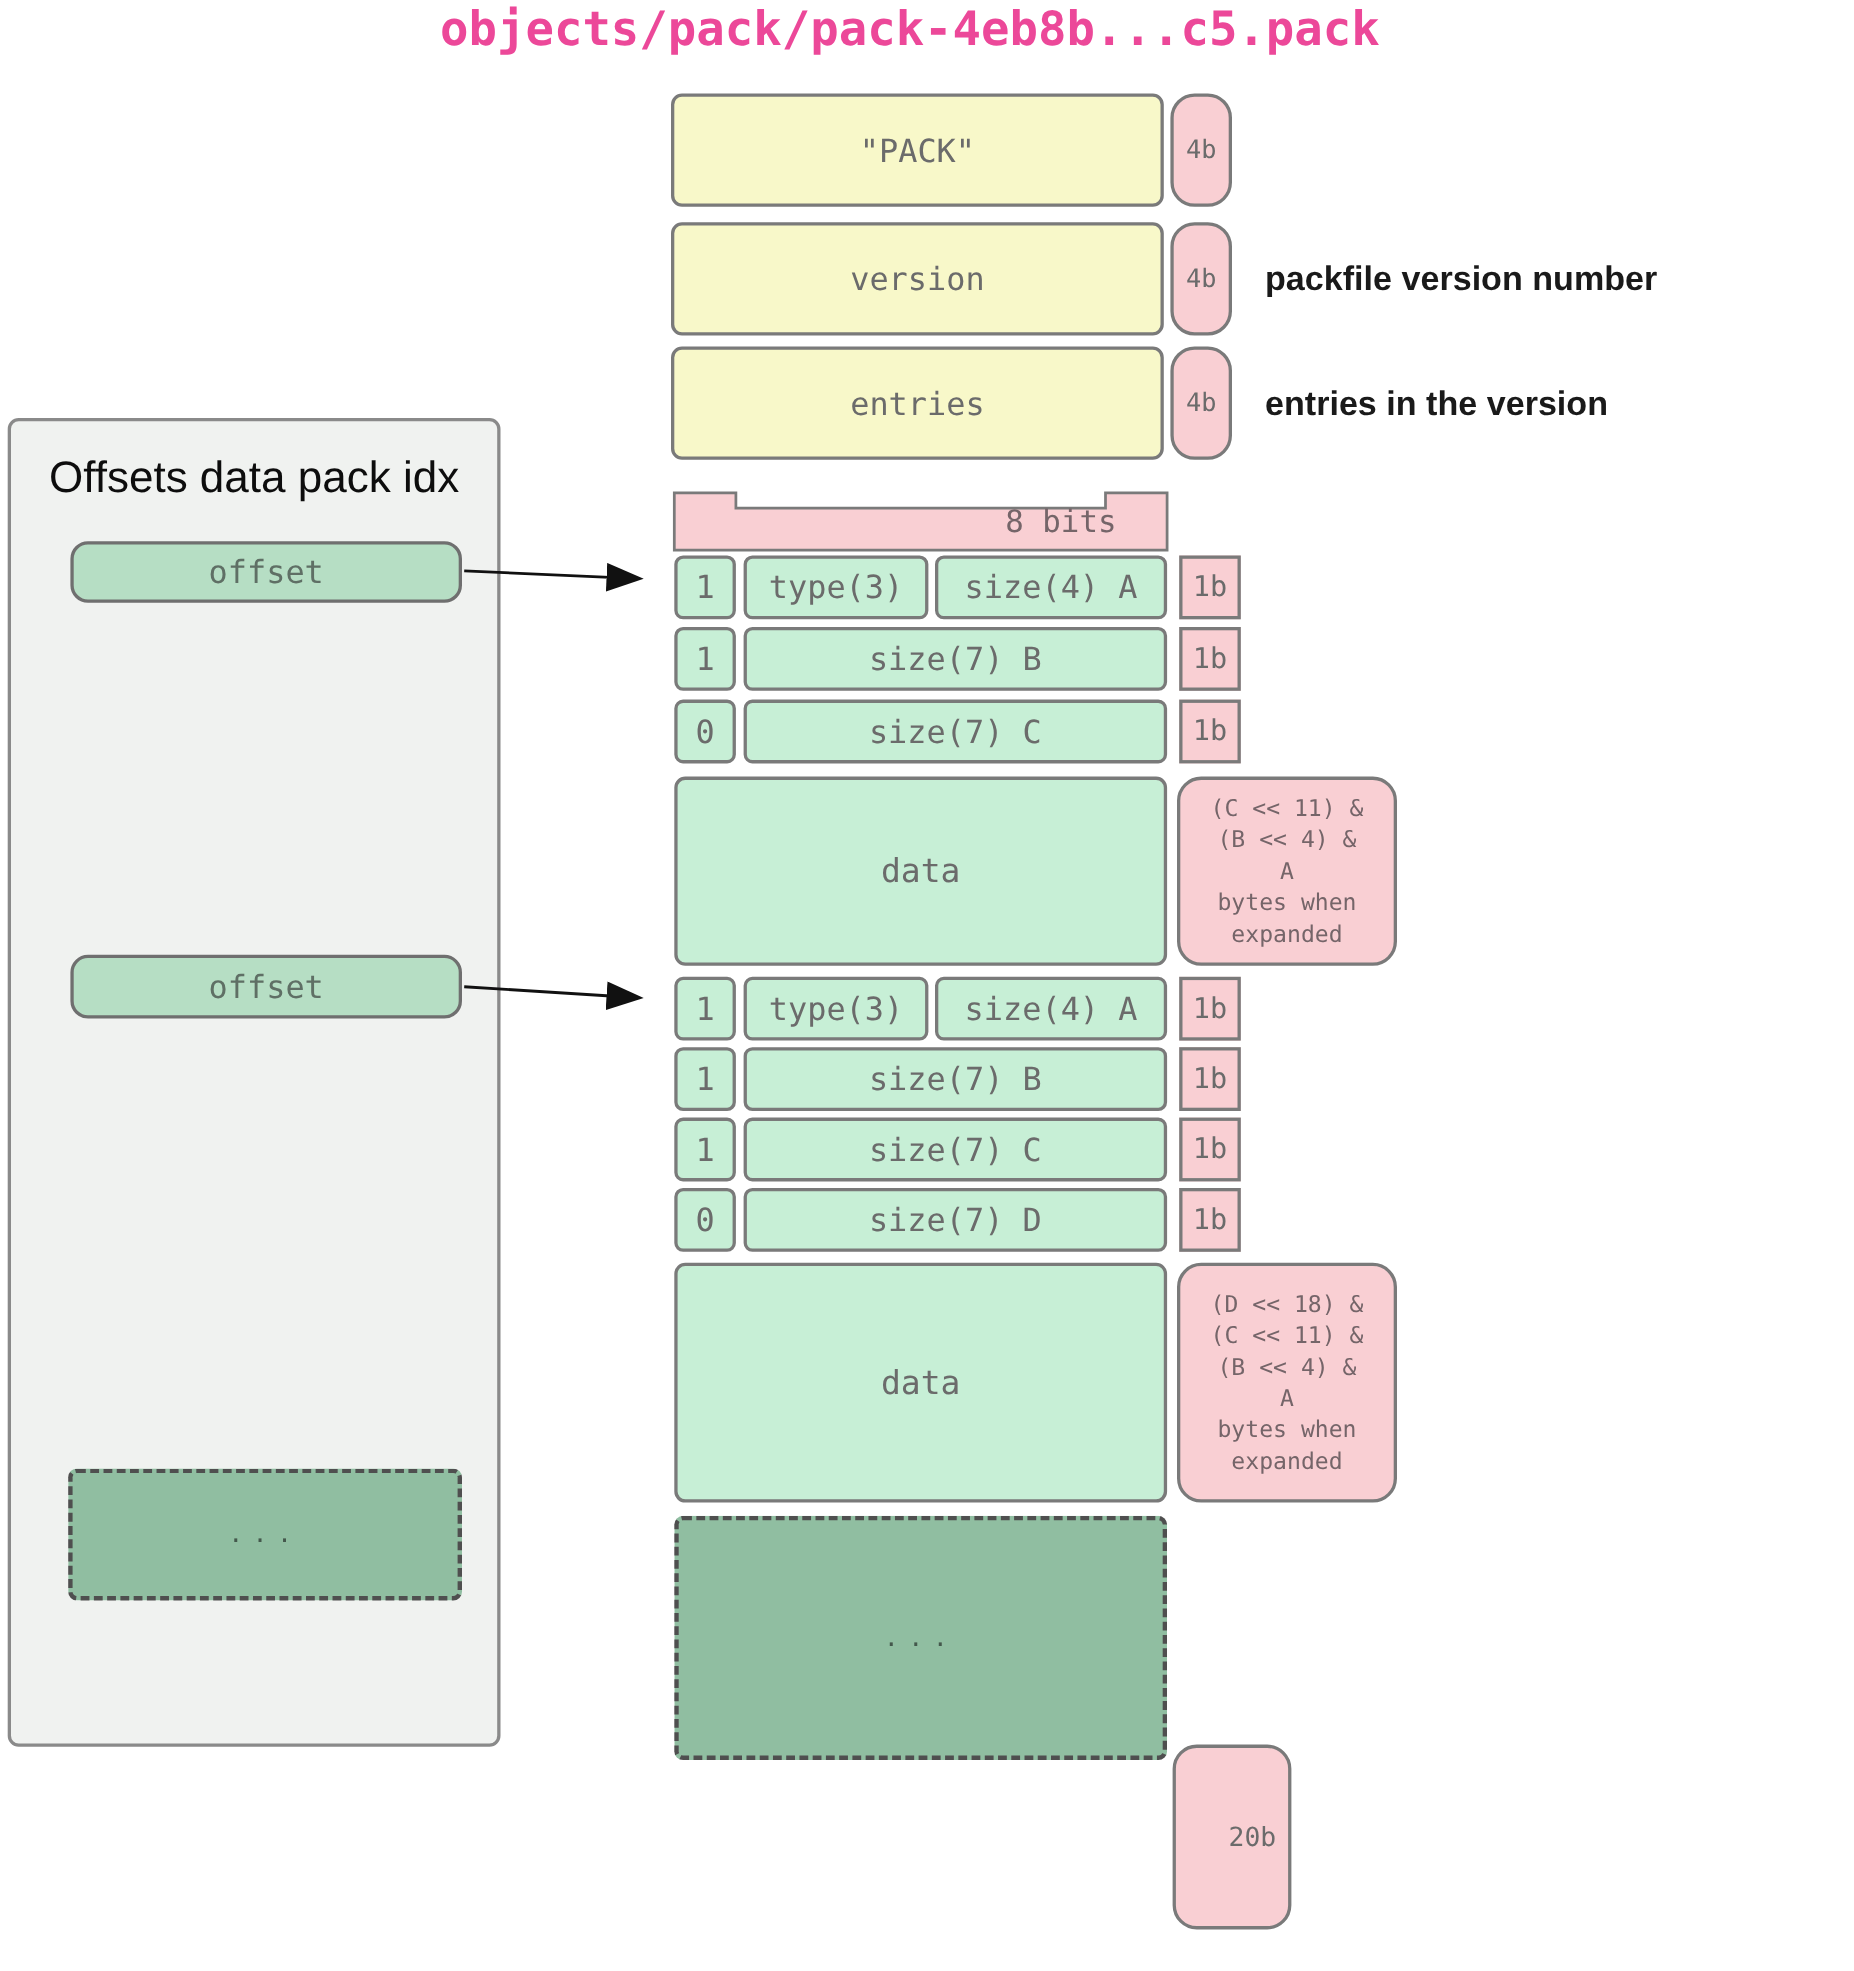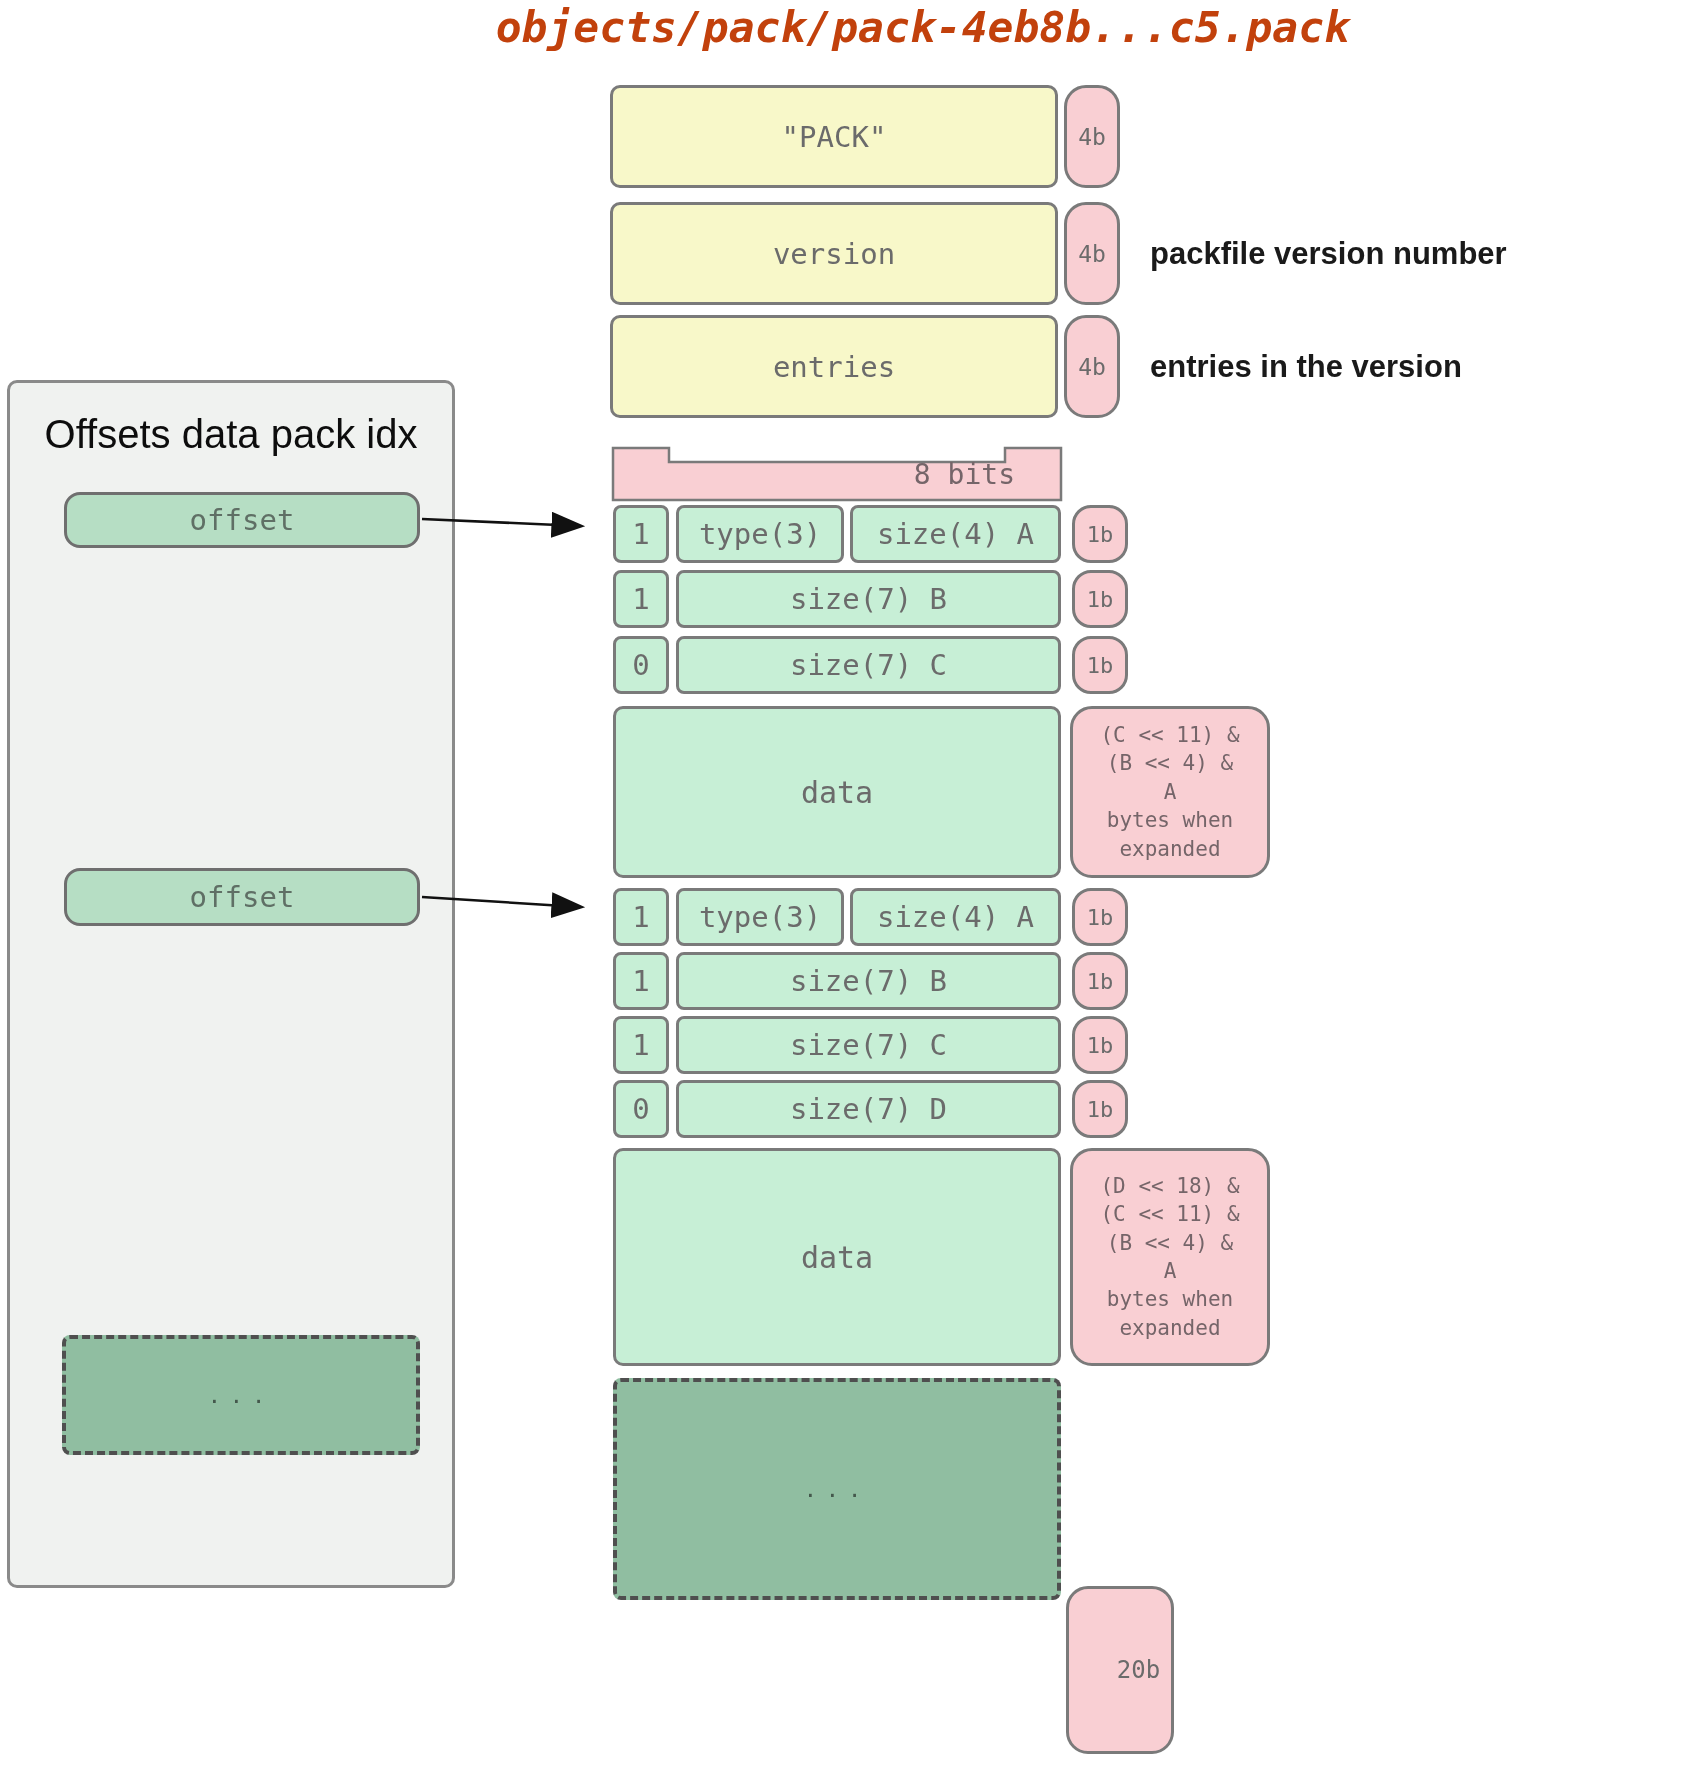--- a/index.html
+++ b/index.html
@@ -5,34 +5,34 @@
   html,body{margin:0;padding:0;background:#ffffff;}
   .canvas{position:relative;width:1685px;height:1792px;background:#ffffff;overflow:hidden;
           font-family:"DejaVu Sans Mono",monospace;}
   .box{position:absolute;box-sizing:border-box;border:3px solid #7a7a7a;border-radius:10px;
        display:flex;align-items:center;justify-content:center;color:#6b6b6b;}
   .yellow{background:#f8f8c9;}
   .pink{background:#f9cfd3;border-radius:22px;}
   .mint{background:#c7efd6;}
   .green-mid{background:#b6dec4;border-color:#6f6f6f;}
   .sage{background:#90bea1;border:4px dashed #4f4f4f;border-radius:8px;color:#44584c;}
-  .page-title{position:absolute;left:400px;top:2px;width:950px;text-align:right;
-              font-size:43px;font-weight:bold;color:#c2410c;white-space:nowrap;font-style:italic;}
+  .page-title{position:absolute;left:400px;top:2px;width:950px;text-align:left;
+              font-size:43px;font-weight:bold;color:#ec4899;white-space:nowrap;}
   .hdr{left:610px;width:448px;height:103px;font-size:29px;}
   .badge4{left:1064px;width:56px;height:103px;font-size:23px;}
   .note{position:absolute;left:1150px;width:535px;display:flex;align-items:center;
         font-family:"Liberation Sans",sans-serif;font-size:31px;font-weight:600;color:#1a1a1a;}
   .bits-text{position:absolute;left:611px;top:458px;width:404px;text-align:right;
              font-size:28px;color:#756569;}
   .row-h{height:58px;font-size:29px;}
   .bit{left:613px;width:56px;border-radius:8px;}
   .cell-type{left:676px;width:168px;border-radius:8px;}
   .cell-size4{left:850px;width:211px;border-radius:8px;}
   .cell-full{left:676px;width:385px;border-radius:8px;}
-  .b1{left:1072px;width:56px;font-size:22px;border-radius:19px;}
+  .b1{left:1072px;width:56px;font-size:26px;border-radius:0;}
   .data-box{left:613px;width:448px;font-size:30px;}
   .ann{left:1070px;width:200px;font-size:21px;line-height:1.35;text-align:center;
        white-space:pre-line;color:#756569;}
   .ellipsis-box{font-size:22px;letter-spacing:9px;}
   .panel{position:absolute;left:7px;top:380px;width:448px;height:1208px;box-sizing:border-box;
          background:#f0f2f0;border:3px solid #8a8a8a;border-radius:10px;}
   .panel-title{position:absolute;left:7px;top:412px;width:448px;text-align:center;
                font-family:"Liberation Sans",sans-serif;font-size:40px;color:#0d0d0d;}
   .offset{left:64px;width:356px;height:56px;font-size:29px;color:#5f6f65;border-radius:16px;}
   .arrows{position:absolute;left:0;top:0;pointer-events:none;}

